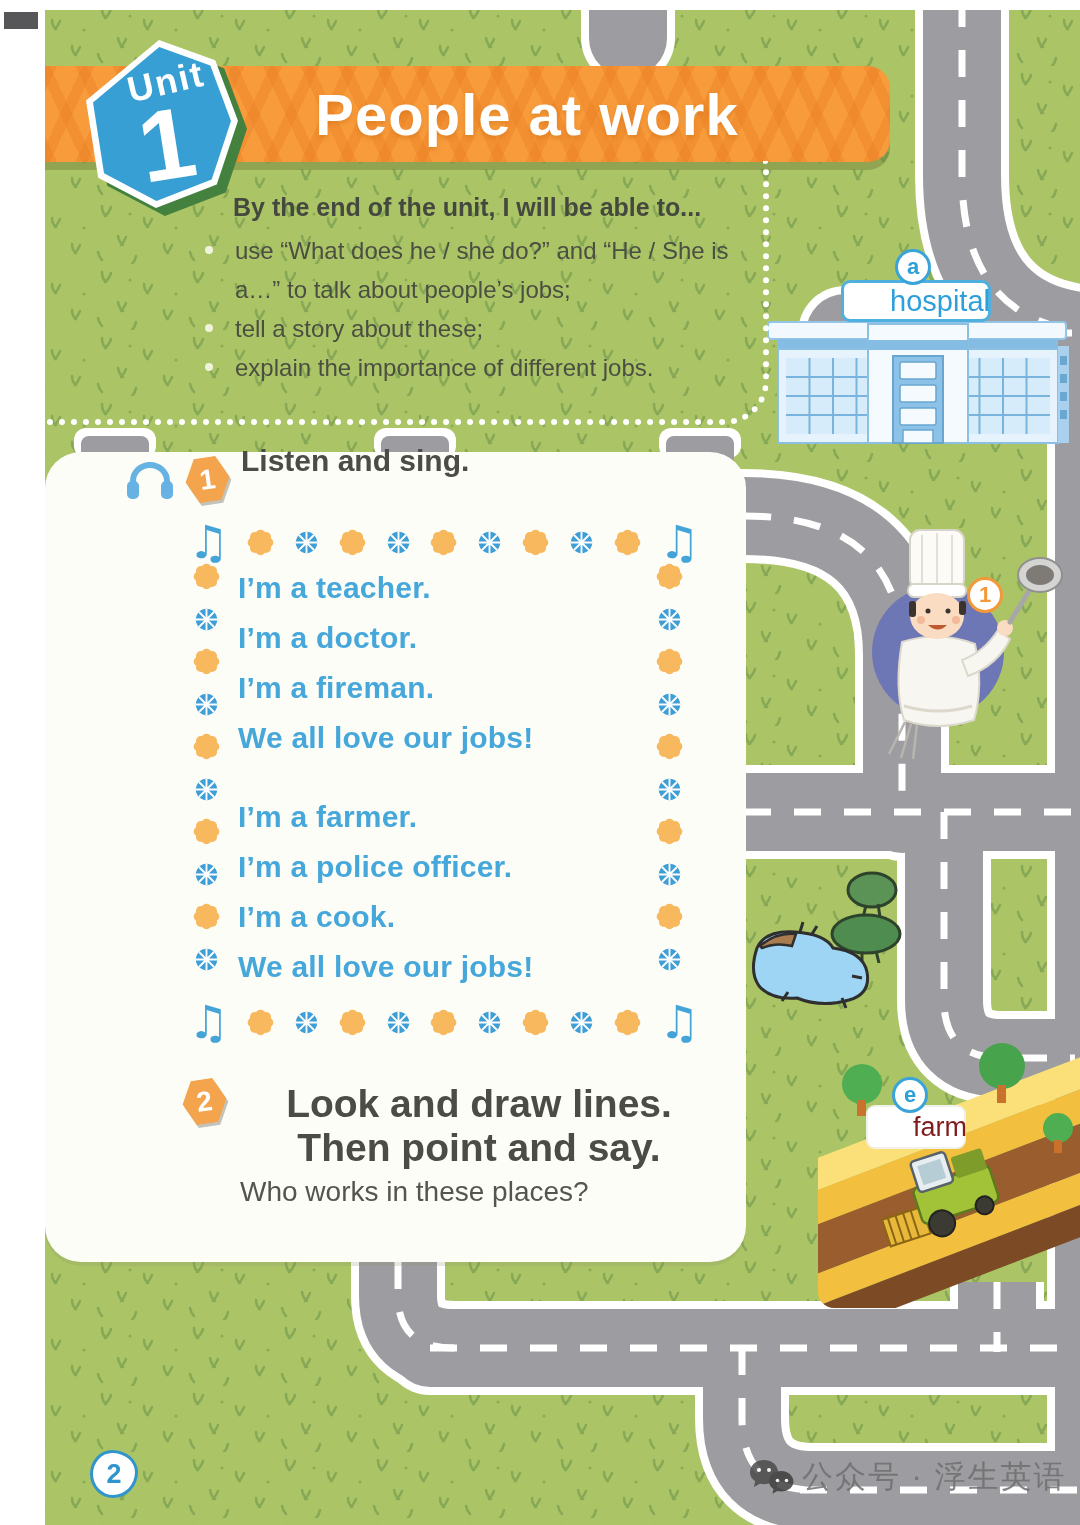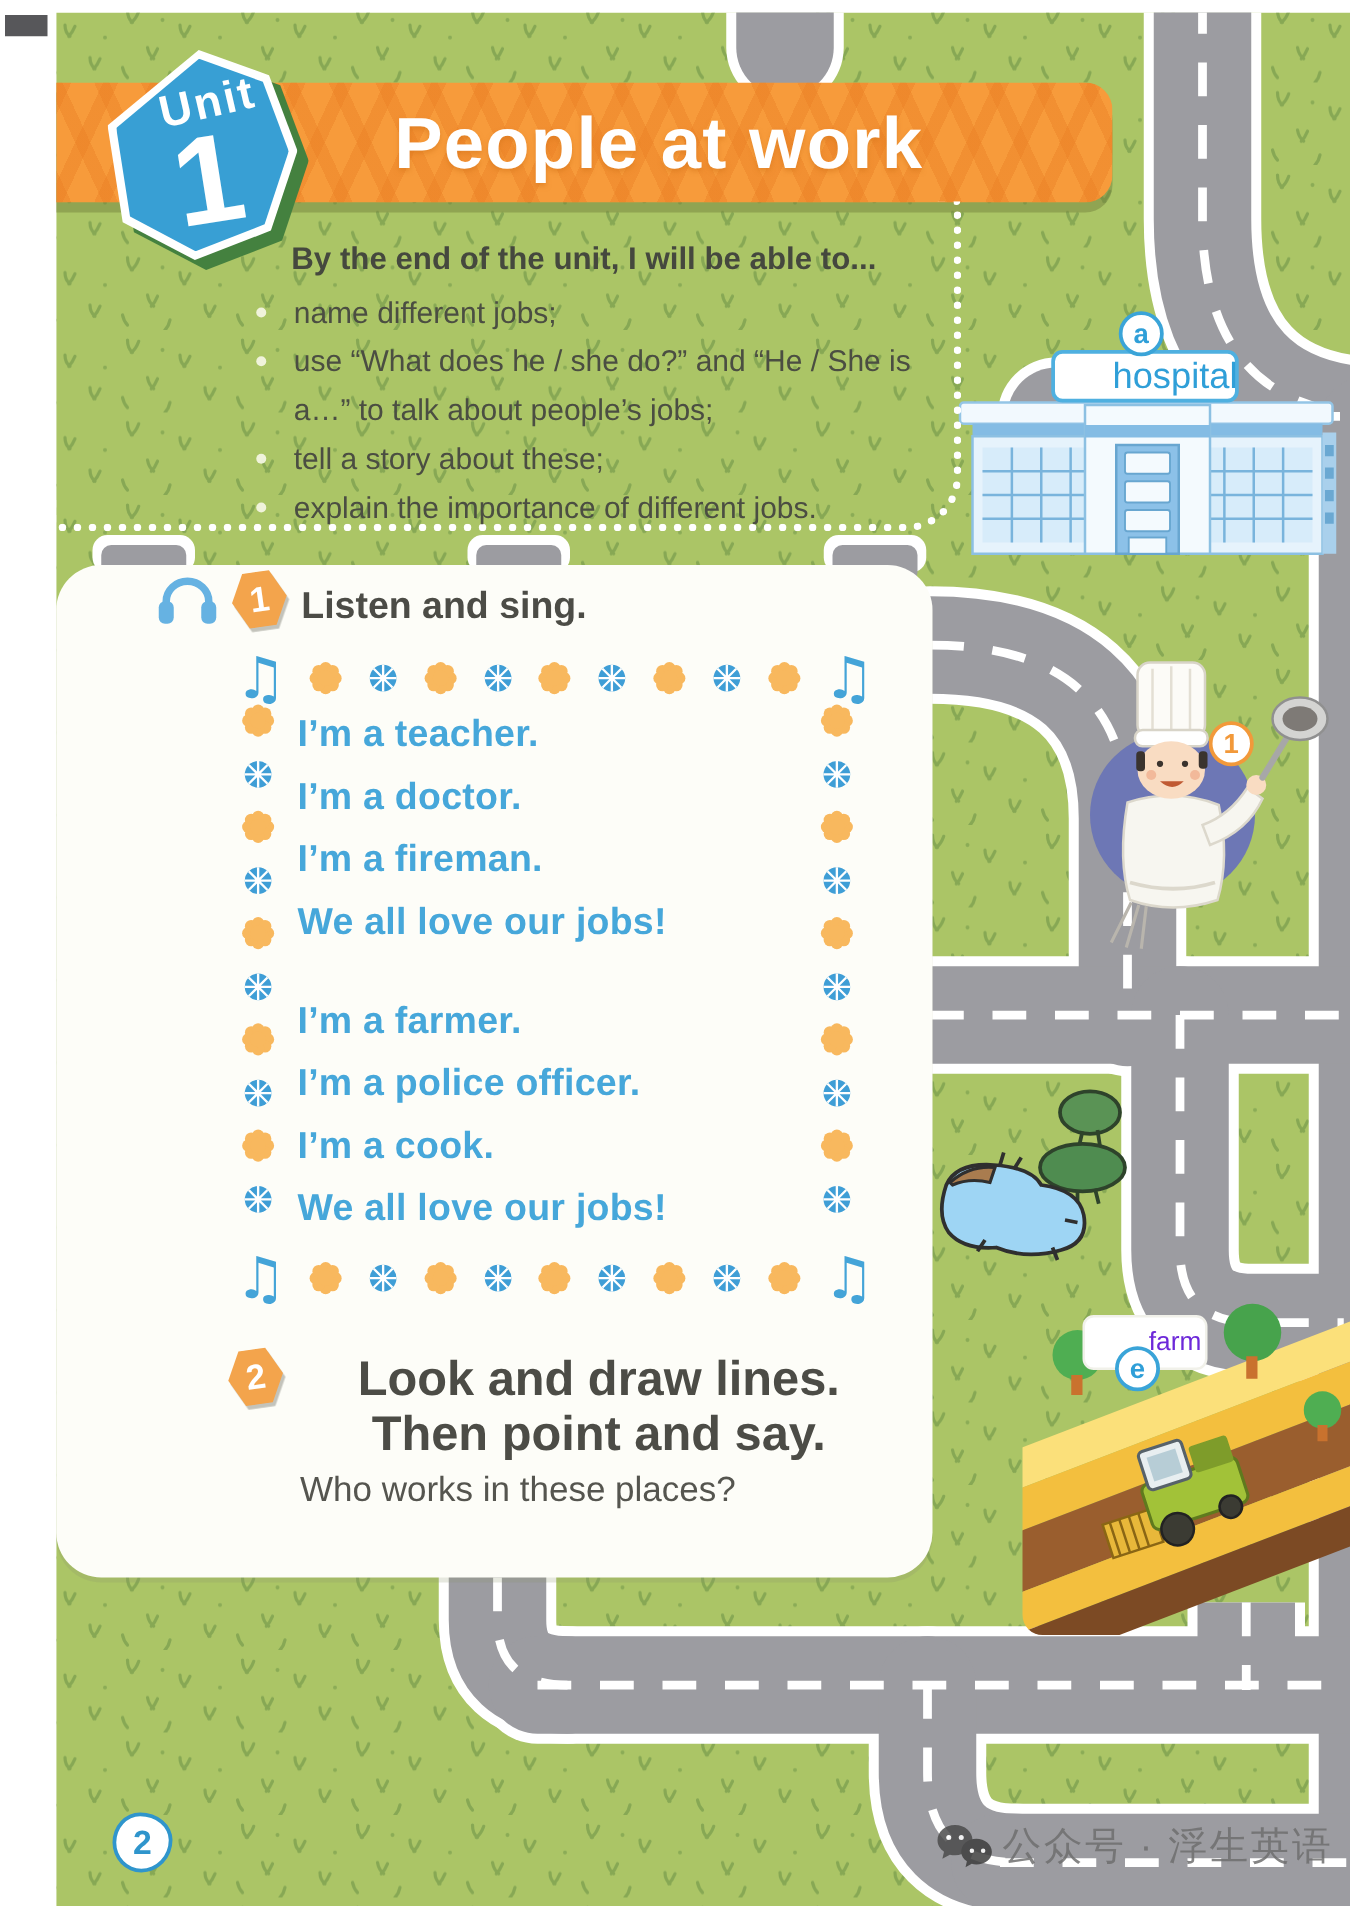--- a/index.html
+++ b/index.html
@@ -52,21 +52,21 @@
 
   .headphones{position:absolute;left:124px;top:458px;width:52px;height:44px;}
   .hexwrap{position:absolute;filter:drop-shadow(2px 3px 0 rgba(125,125,112,.45));}
   .hex{width:47px;height:47px;background:#f3a44c;
     clip-path:polygon(27% 3%,73% 3%,97% 50%,73% 97%,27% 97%,3% 50%);
     display:flex;align-items:center;justify-content:center;transform:rotate(-8deg);
     color:#fff;font-weight:bold;font-size:28px;}
   .hex1{left:184px;top:456px;}
   .hex2{left:181px;top:1078px;}
   .act-title{position:absolute;font-weight:bold;font-size:30px;color:#4c4c46;}
-  .act1-title{left:241px;top:468px;text-align:center;}
+  .act1-title{left:241px;top:444px;text-align:center;}
 
   .deco-row{position:absolute;left:188px;width:512px;height:52px;display:flex;
     align-items:center;justify-content:space-between;}
   .deco-row-top{top:516px;}
   .deco-row-bottom{top:996px;}
   .deco-col{position:absolute;top:560px;width:34px;height:414px;display:flex;
     flex-direction:column;align-items:center;justify-content:space-between;}
   .deco-col-left{left:189px;}
   .deco-col-right{left:652px;}
   .deco-flower{width:33px;height:33px;display:block;}
@@ -89,22 +89,22 @@
   .map-marker{position:absolute;width:36px;height:36px;border-radius:50%;background:#fff;
     border:3px solid #3aa4d8;color:#2f9fd8;font-weight:bold;font-size:22px;
     display:flex;align-items:center;justify-content:center;z-index:5;}
   .marker-hospital{left:895px;top:249px;}
   .marker-farm{left:892px;top:1077px;}
   .marker-chef{left:967px;top:577px;border-color:#f2993a;color:#f2993a;}
   .map-label{position:absolute;background:#fff;display:flex;align-items:center;
     justify-content:center;border-radius:9px;z-index:4;padding-left:48px;}
   .label-hospital{left:841px;top:280px;width:150px;height:42px;border:3px solid #4fb0e0;
     color:#2f9fd8;font-size:29px;}
-  .label-farm{left:866px;top:1052px;width:100px;height:44px;border:2px solid #f1f1ea;
-    color:#6d28d9;font-size:21px;}
+  .label-farm{left:866px;top:1105px;width:100px;height:44px;border:2px solid #f1f1ea;
+    color:#7f1d1d;font-size:27px;}
 
   .page-num{position:absolute;left:90px;top:1450px;width:48px;height:48px;background:#fff;
     border:3px solid #2f95cc;border-radius:46% 54% 52% 48% / 50% 46% 54% 50%;
     color:#2f95cc;font-weight:bold;font-size:27px;
     display:flex;align-items:center;justify-content:center;}
 
   .watermark{position:absolute;left:748px;top:1456px;display:flex;align-items:center;gap:8px;
     opacity:.85;justify-content:flex-end;}
   .watermark .wm-text{font-size:31px;color:#6f6f6f;letter-spacing:2px;
     font-family:"Liberation Sans","DejaVu Sans",sans-serif;}
@@ -300,21 +300,20 @@
     <div class="ub-layer ub-white"></div>
     <div class="ub-layer ub-blue">
       <div class="ub-unit">Unit</div>
       <div class="ub-num">1</div>
     </div>
   </div>
 
   <div class="objectives">
     <div class="obj-title">By the end of the unit, I will be able to...</div>
     <ul class="obj-list">
-      <li>name different jobs;</li>
       <li>use “What does he / she do?” and “He / She is a…” to talk about people’s jobs;</li>
       <li>tell a story about these;</li>
       <li>explain the importance of different jobs.</li>
     </ul>
   </div>
 
   <div class="panel"></div>
 
   <svg class="headphones" viewBox="0 0 50 44">
     <path d="M8 30 v-7 a17 16 0 0 1 34 0 v7" fill="none" stroke="#66b2e2" stroke-width="6" stroke-linecap="round"></path>

